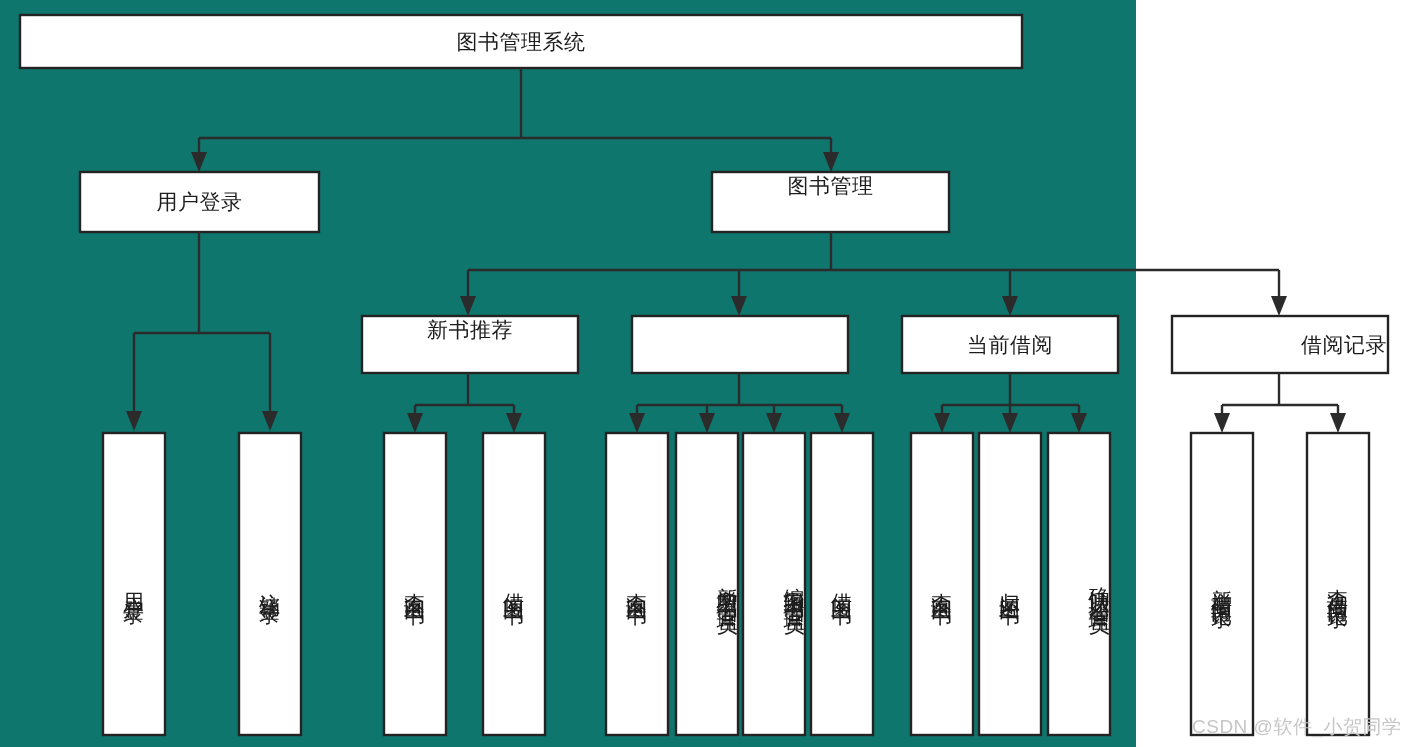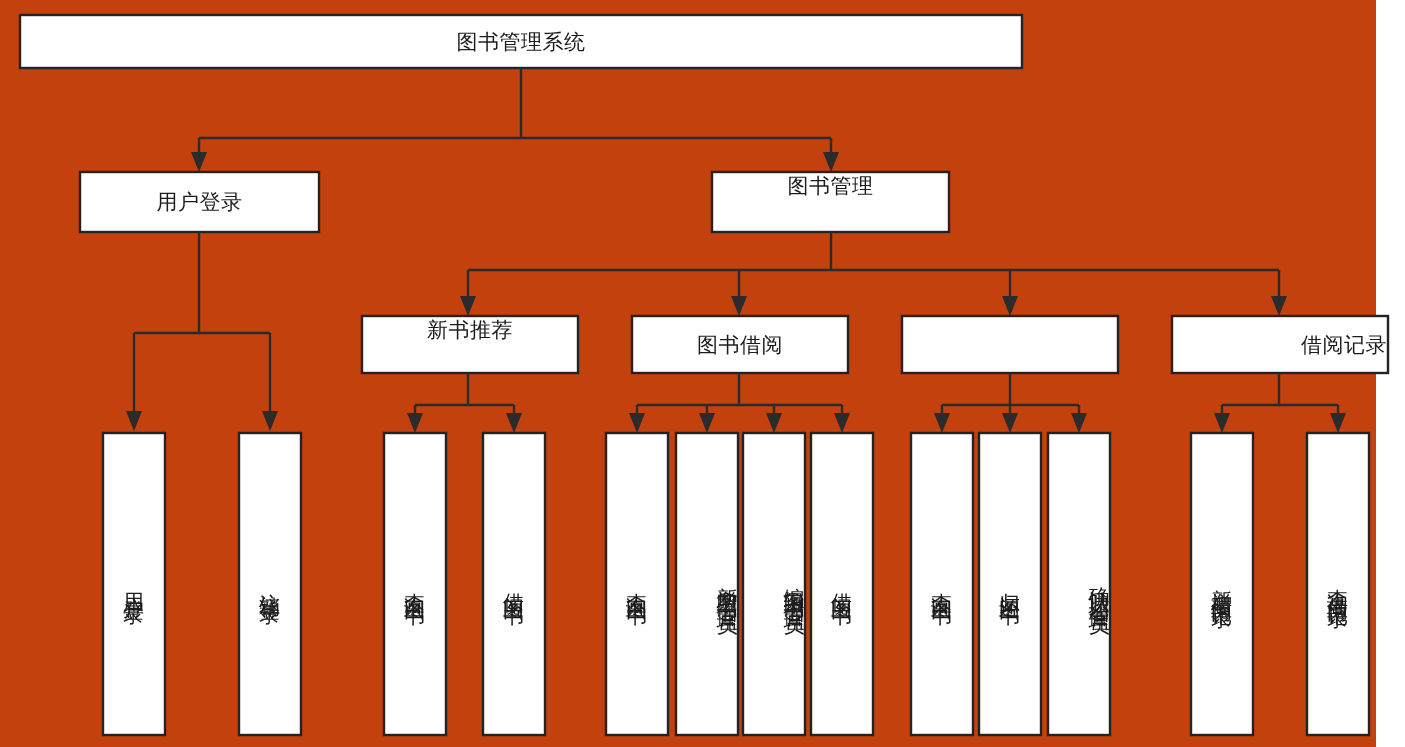--- a/index.html
+++ b/index.html
@@ -8,23 +8,23 @@
     background: #ffffff;
   }
   body {
     width: 1405px;
     height: 747px;
     font-family: "Liberation Sans", "DejaVu Sans", sans-serif;
     overflow: hidden;
   }
   #diagram-root {
     position: relative;
-    width: 1376px;
+    width: 1136px;
     height: 747px;
-    background: #c2410c;
+    background: #0f766e;
   }
   svg#flow {
     position: absolute;
     left: 0;
     top: 0;
     width: 1405px;
     height: 747px;
   }
   .node-rect {
     fill: #ffffff;
@@ -177,35 +177,36 @@
     <rect class="node-rect" x="1191" y="433" width="62" height="302"></rect>
     <rect class="node-rect" x="1307" y="433" width="62" height="302"></rect>
   </svg>
 
   <div class="node-label-h" style="left:20px; top:15px; width:1002px; height:53px;">图书管理系统</div>
 
   <div class="node-label-h" style="left:80px; top:172px; width:239px; height:60px;">用户登录</div>
   <div class="node-label-h" style="left:712px; top:156px; width:237px; height:60px;">图书管理</div>
 
   <div class="node-label-h" style="left:362px; top:301px; width:216px; height:57px;">新书推荐</div>
-  <div class="node-label-h" style="left:632px; top:316px; width:216px; height:57px;">图书借阅</div>
+  <div class="node-label-h" style="left:902px; top:316px; width:216px; height:57px;">当前借阅</div>
   <div class="node-label-h" style="left:1236px; top:316px; width:216px; height:57px;">借阅记录</div>
 
   <div class="node-label-v centered" style="left:103px; top:433px; width:62px; height:302px;">用户登录</div>
   <div class="node-label-v centered" style="left:239px; top:433px; width:62px; height:302px;">注销登录</div>
 
   <div class="node-label-v centered" style="left:384px; top:433px; width:62px; height:302px;">查询图书</div>
   <div class="node-label-v centered" style="left:483px; top:433px; width:62px; height:302px;">借阅图书</div>
 
   <div class="node-label-v centered" style="left:606px; top:433px; width:62px; height:302px;">查询图书</div>
   <div class="node-label-v" style="left:676px; top:441px; width:62px; height:294px;">新增图书（管理员）</div>
   <div class="node-label-v" style="left:743px; top:441px; width:62px; height:294px;">编辑图书（管理员）</div>
   <div class="node-label-v centered" style="left:811px; top:433px; width:62px; height:302px;">借阅图书</div>
 
   <div class="node-label-v centered" style="left:911px; top:433px; width:62px; height:302px;">查询图书</div>
   <div class="node-label-v centered" style="left:979px; top:433px; width:62px; height:302px;">归还图书</div>
   <div class="node-label-v" style="left:1048px; top:441px; width:62px; height:294px;">确认归还（管理员）</div>
 
   <div class="node-label-v centered" style="left:1191px; top:433px; width:62px; height:302px;">新增借阅记录</div>
   <div class="node-label-v centered" style="left:1307px; top:433px; width:62px; height:302px;">查询借阅记录</div>
 
+  <div class="watermark" style="left:1192px; top:714px;">CSDN @软件_小贺同学</div>
 
 </div>
 
 </body></html>

